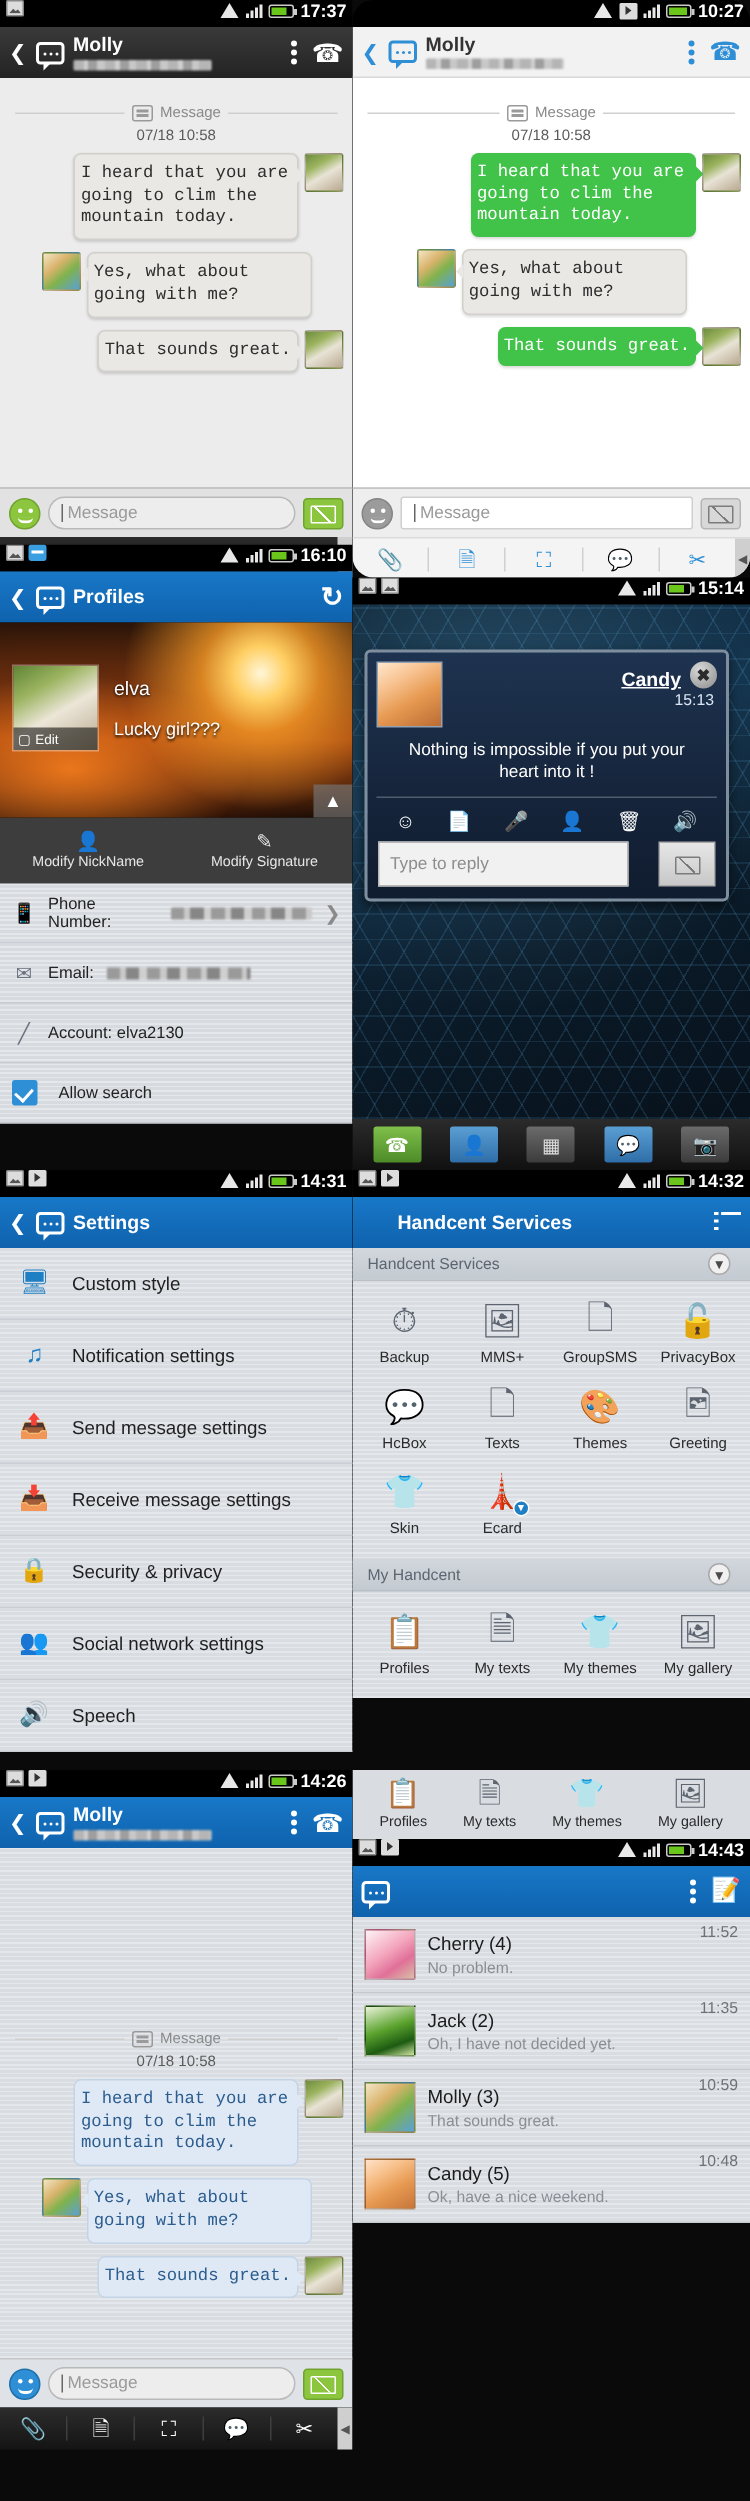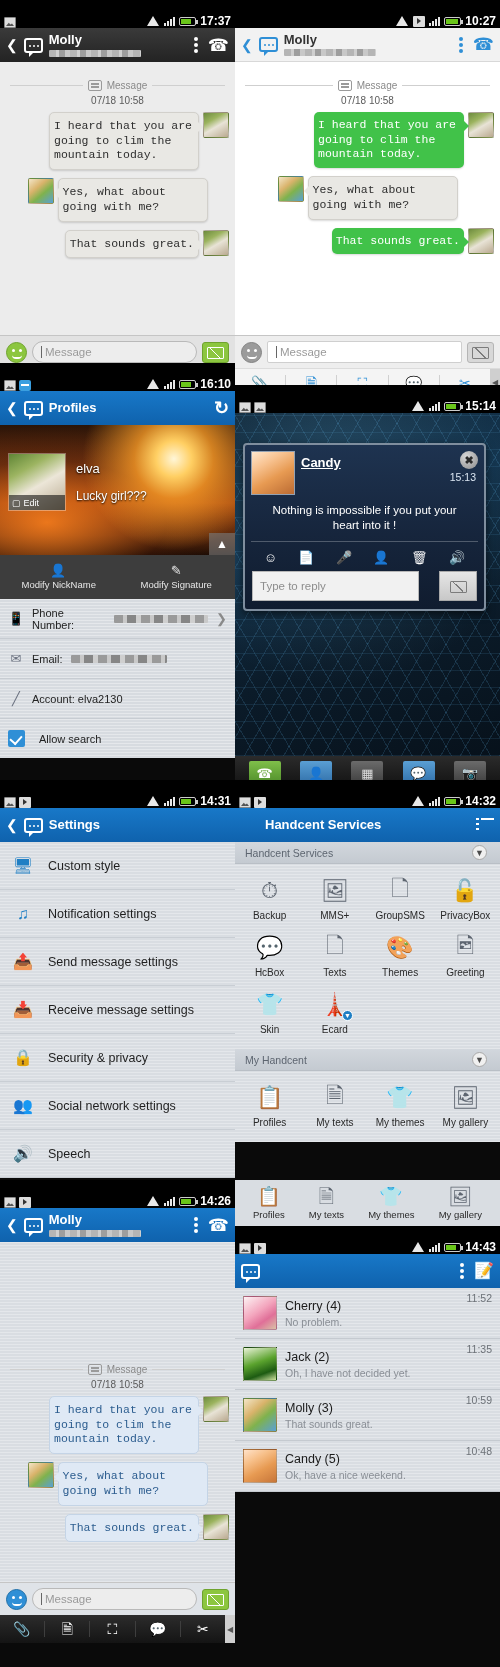--- a/index.html
+++ b/index.html
@@ -3,21 +3,21 @@
 <meta charset="utf-8">
 <style>
   * { box-sizing: border-box; margin:0; padding:0; }
   html,body { width:500px; height:1667px; background:#0a0a0a; font-family:"Liberation Sans", sans-serif; }
   .grid { position:relative; width:500px; height:1667px; }
   .panel { position:absolute; width:235px; height:auto; overflow:hidden; }
   .panel.left { left:0; }
   .panel.right { left:235px; width:265px; }
 
   
-  .statusbar { height:28px; background:#000; display:flex; align-items:flex-end; padding:0 4px; color:#fff; font-size:11px;gap:22px; }
+  .statusbar { height:18px; background:#000; display:flex; align-items:flex-start; padding:0 4px; color:#fff; font-size:11px;gap:22px; }
   .sb-left { display:flex; gap:3px; align-items:center; }
   .sb-right { margin-left:auto; display:flex; gap:4px; align-items:center; }
   .sb-ico { width:12px; height:11px; display:inline-block; position:relative; }
   .ico-pic { background:#ddd; border:1px solid #888; border-radius:1px; }
   .ico-pic:after { content:""; position:absolute; left:1px; bottom:1px; width:8px; height:4px; background:#555; clip-path:polygon(0 100%,35% 20%,55% 60%,75% 35%,100% 100%); }
   .ico-play { background:#ddd; border-radius:1px; }
   .ico-play:after{ content:""; position:absolute; left:4px; top:2px; border-left:4px solid #333; border-top:3px solid transparent; border-bottom:3px solid transparent;}
   .ico-bub { background:#3a9fe0; border-radius:2px; }
   .ico-bub:after{content:"";position:absolute;left:2px;top:4px;width:8px;height:2px;background:#fff;box-shadow:0 0 0 0 #fff;}
   .wifi { width:13px; height:10px; position:relative; }
@@ -148,21 +148,21 @@
      background:
       repeating-linear-gradient(60deg, rgba(90,170,220,.17) 0 1px, transparent 1px 17px),
       repeating-linear-gradient(-60deg, rgba(90,170,220,.17) 0 1px, transparent 1px 17px),
       repeating-linear-gradient(0deg, rgba(90,170,220,.13) 0 1px, transparent 1px 17px);}
   .hexbg:after{content:"";position:absolute;left:-20%;top:-30%;width:150%;height:110%;
      background:radial-gradient(ellipse at 40% 40%, rgba(120,200,240,.20) 0%, rgba(0,0,0,0) 60%);transform:rotate(-12deg);}
   .popup{ position:absolute;left:8px;top:30px;width:243px;border:2px solid #7f8e9e;border-radius:4px;
      background:linear-gradient(#1e3350,#16253c 55%,#101c2f);box-shadow:0 3px 8px rgba(0,0,0,.6);z-index:3;}
   .pu-head{ display:flex;align-items:flex-start;padding:6px;gap:6px;position:relative;}
   .pu-av{ width:44px;height:44px;flex:none;border:1px solid #93a2b3;background:linear-gradient(150deg,#ffe7cd 0%,#f8c493 28%,#e79a52 58%,#bb6b33 100%);}
-  .pu-title{ flex:1;text-align:left;color:#fff;font-size:13px;font-weight:bold;text-decoration:underline;padding-top:4px;}
+  .pu-title{ flex:1;text-align:right;color:#fff;font-size:13px;font-weight:bold;text-decoration:underline;padding-top:4px;}
   .pu-close{ width:18px;height:18px;border-radius:50%;background:radial-gradient(circle at 35% 30%,#d8d8d8,#8b8b8b);display:flex;align-items:center;justify-content:center;color:#2b2b2b;font-size:11px;font-weight:bold;flex:none;}
   .pu-time{ position:absolute;right:8px;top:26px;color:#dbe6f2;font-size:10.5px;}
   .pu-body{ color:#fff;font-size:11.5px;text-align:center;padding:2px 10px 8px;line-height:1.3;border-bottom:1px solid rgba(255,255,255,.25);margin:0 6px 6px;}
   .pu-icons{ display:flex;justify-content:space-around;align-items:center;padding:2px 8px 6px;color:#fff;font-size:13px;}
   .pu-reply{ display:flex;gap:20px;padding:0 7px 8px;}
   .pu-input{ flex:1;height:30px;background:#f1f1f1;border:1px solid #b7b7b7;display:flex;align-items:center;padding:0 7px;font-size:11.5px;color:#8d8d8d;}
   .pu-send{ width:38px;height:30px;background:linear-gradient(#e6e6e6,#c8c8c8);border:1px solid #a9a9a9;position:relative;}
   .dock{ position:absolute;left:0;bottom:0;width:100%;height:34px;background:linear-gradient(#2b2b2b,#101010);display:flex;align-items:center;justify-content:space-around;padding:0 4px;z-index:2;}
   .dock-ic{ width:32px;height:24px;border-radius:2px;background:linear-gradient(#6b6b6b,#3c3c3c);display:flex;align-items:center;justify-content:center;color:#ddd;font-size:13px;}
   .dock-ic.green{background:linear-gradient(#7fbf4a,#4d8b28);color:#fff;}
@@ -291,21 +291,21 @@
           <span class="glyph">💬</span>
         </span>
         <span class="tb-sep"></span>
       <span class="tb-item">
           <span class="glyph">✂</span>
         </span>
       <span class="tb-arrow">◀</span>
     </div>
   </div>
 
-  <div class="panel right" style="top:0;height:385px;">
+  <div class="panel right" style="top:0;height:385px;border-radius:14px;">
     <div class="statusbar">
       <span class="sb-left"></span>
       <span class="sb-right">
         <span class="wifi"></span>
         <span class="sb-ico ico-play"></span>
         <span class="bars">
             <i></i>
             <i></i>
             <i></i>
             <i></i>

